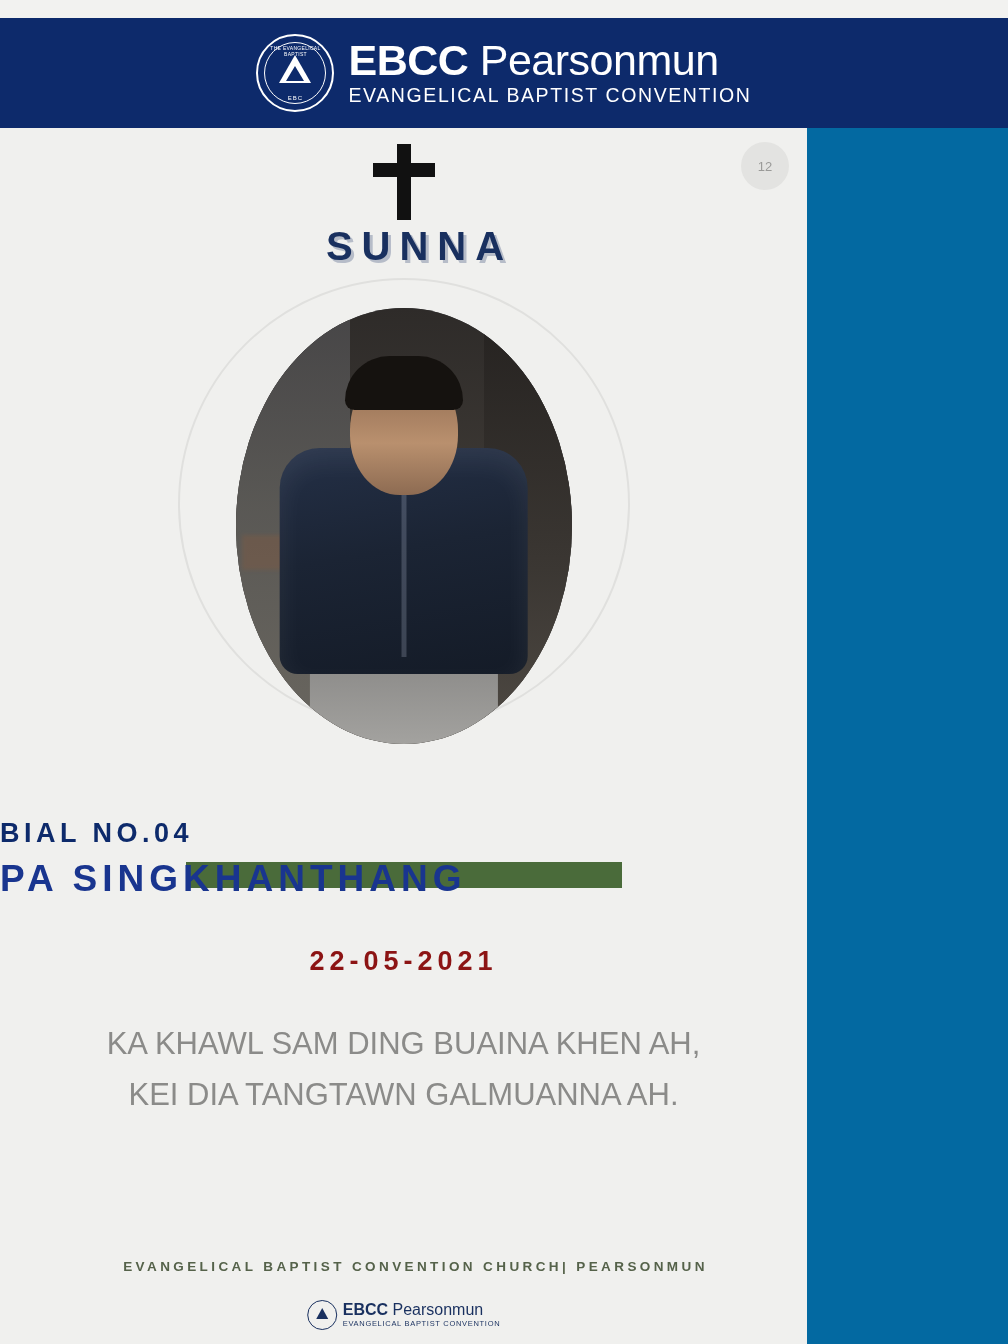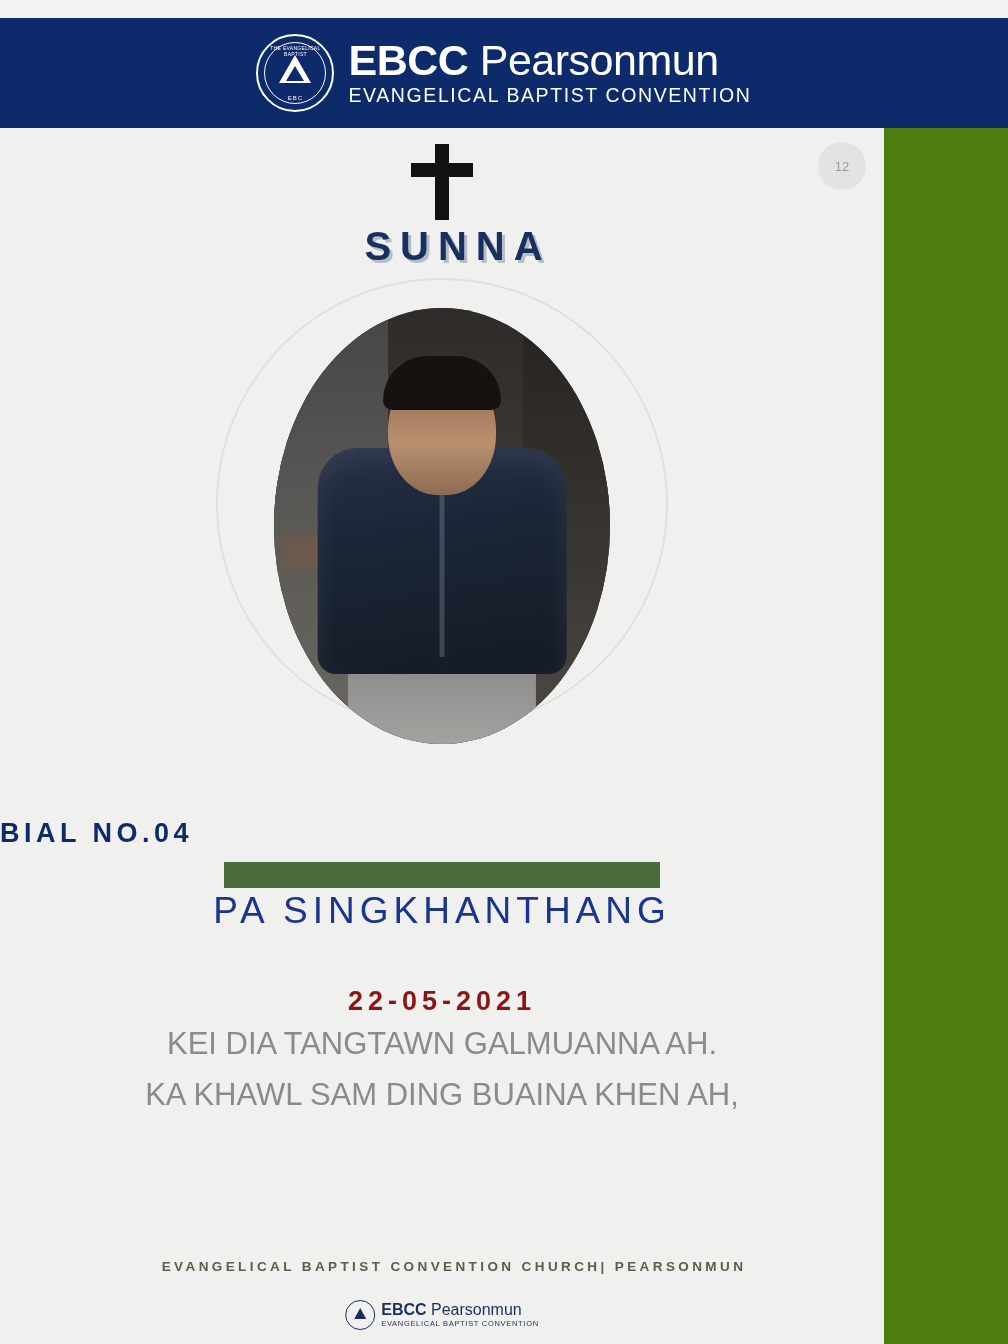--- a/index.html
+++ b/index.html
@@ -4,21 +4,21 @@
 <style>
   html, body {
     margin: 0;
     padding: 0;
     background: #c9ccd1;
   }
   .page {
     position: relative;
     width: 1008px;
     height: 1344px;
-    background: #4d7c0f;
+    background: #0369a1;
     overflow: hidden;
     font-family: "Liberation Sans", sans-serif;
   }
   
   .top-strip {
     position: absolute;
     top: 0; left: 0;
     width: 1008px;
     height: 18px;
     background: #f2f2f0;
@@ -96,21 +96,21 @@
     color: #ffffff;
     font-size: 19.5px;
     letter-spacing: 1.6px;
     margin-top: 2px;
     white-space: nowrap;
   }
   
   .body {
     position: absolute;
     top: 128px; left: 0;
-    width: 884px;
+    width: 807px;
     height: 1216px;
     background: #f0f0ee;
   }
   .page-badge {
     position: absolute;
     top: 14px; right: 18px;
     width: 48px; height: 48px;
     border-radius: 50%;
     background: #e3e3e1;
     color: #9a9a98;
@@ -237,36 +237,34 @@
   }
   .green-bar {
     position: absolute;
     top: 734px; left: 50%;
     transform: translateX(-50%);
     width: 436px; height: 26px;
     background: #4a6b3a;
   }
   .name {
     position: absolute;
-    top: 762px; left: 0; right: 0;
-    text-align: center;
+    top: 730px; left: 0; right: 0;
     color: #19358f;
     font-size: 37px;
-    font-weight: normal;
+    font-weight: bold;
     letter-spacing: 5px;
   }
   .date {
     position: absolute;
     top: 818px; left: 0; right: 0;
     text-align: center;
     color: #8c1414;
     font-size: 27px;
     font-weight: bold;
     letter-spacing: 5px;
-    margin-top: 40px;
   }
   .verse {
     position: absolute;
     top: 890px; left: 0; right: 0;
     text-align: center;
     color: #8b8b89;
     font-size: 31px;
     line-height: 1.65;
   }
   .footer-text {
@@ -366,22 +364,22 @@
       <div class="ph-head"></div>
       <div class="ph-hair"></div>
     </div>
 
     <div class="bial">BIAL NO.04</div>
     <div class="green-bar"></div>
     <div class="name">PA SINGKHANTHANG</div>
     <div class="date">22-05-2021</div>
 
     <div class="verse">
+      <div>KA KHAWL SAM DING BUAINA KHEN AH,</div>
       <div>KEI DIA TANGTAWN GALMUANNA AH.</div>
-      <div>KA KHAWL SAM DING BUAINA KHEN AH,</div>
     </div>
 
     <div class="footer-text">EVANGELICAL BAPTIST CONVENTION CHURCH| PEARSONMUN</div>
 
     <div class="footer-logo">
       <div class="footer-seal">
         <div class="tri"></div>
       </div>
       <div>
         <div class="footer-brand-main">

